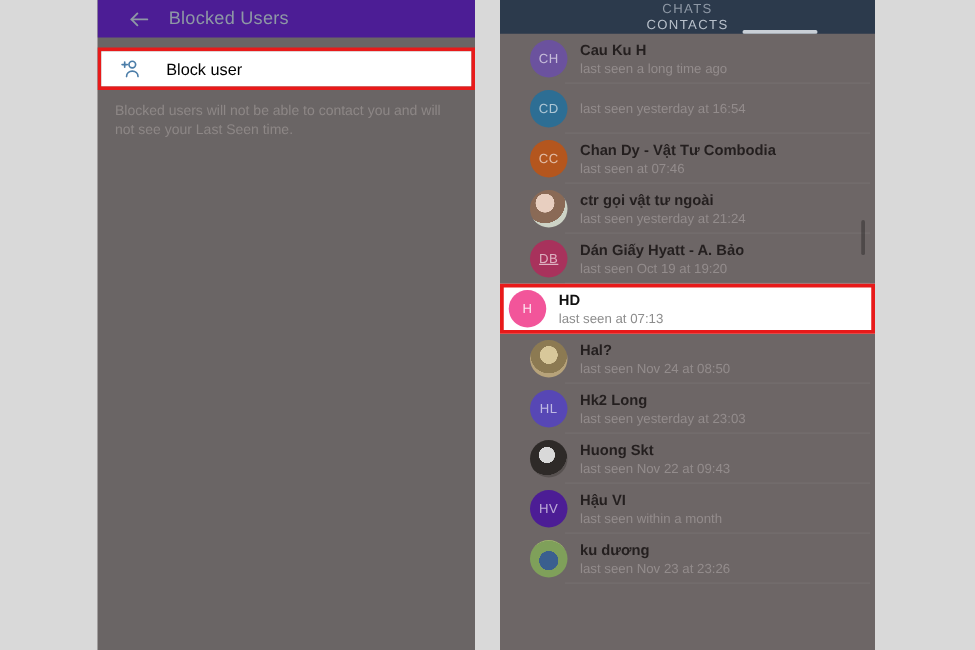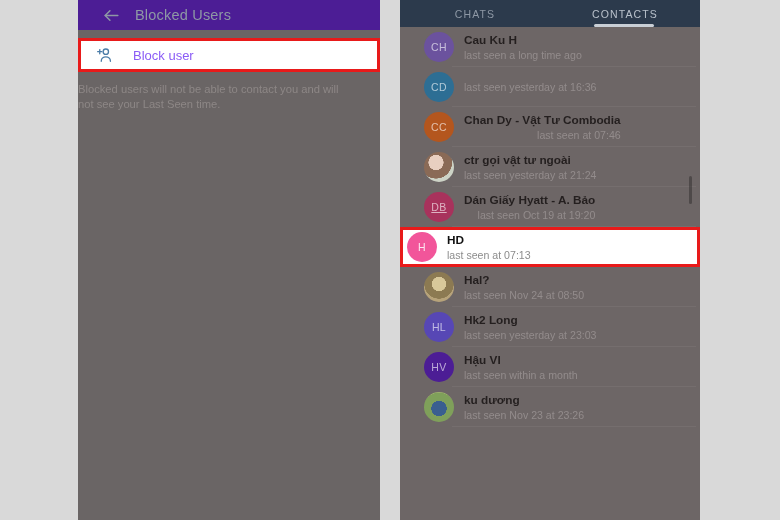--- a/index.html
+++ b/index.html
@@ -38,34 +38,34 @@
     position:absolute; left:0px; top:38px; width:302px; height:34px;
     border:3px solid #e81a1a; background:#ffffff;
   }
   #block-user-row {
     width:100%; height:100%;
     display:flex; align-items:center; padding-left:14px; gap:18px;
     background:#ffffff;
   }
   #block-user-row .addicon { width:20px; height:20px; color:#4b7da8; flex:none; }
   #block-user-row .addicon svg { display:block; }
-  #block-user-label { color:#8b5cf6; font-size:13px; }
+  #block-user-label { color:#000000; font-size:13px; }
 
   #blocked-desc {
-    position:absolute; left:0; top:82px; width:272px;
+    position:absolute; left:14px; top:82px; width:272px;
     color:#8d8786; font-size:11.2px; line-height:15px;
   }
 
   
   #right-panel {
     position:absolute; left:400px; top:0; width:300px; height:520px;
     background:#6d6666; overflow:hidden;
   }
   #tabbar {
-    height:27px; background:#2c3a4c; display:flex; position:relative;
+    height:27px; background:#2c3a4c; display:flex; position:relative;flex-direction:column;
   }
   .tab {
     flex:1; display:flex; align-items:center; justify-content:center;
     font-size:10.5px; letter-spacing:1.1px; color:#8e98a5;
   }
   .tab.active { color:#b9c1cb; }
   #tab-indicator {
     position:absolute; bottom:0px; left:194px; width:60px; height:3px;
     background:#c9cfd6; border-radius:2px;
   }
@@ -86,21 +86,21 @@
     overflow:hidden; position:relative;
   }
   .avatar.photo { font-size:0; }
   .ctext { display:flex; flex-direction:column; gap:2px; min-width:0; }
   .cname {
     font-size:11.8px; color:#241f1f; font-weight:bold;
     white-space:nowrap; overflow:hidden; text-overflow:ellipsis;
   }
   .cstatus {
     font-size:10.6px; color:#938c8c; white-space:nowrap;
-    overflow:hidden; text-overflow:ellipsis;text-align:right;
+    overflow:hidden; text-overflow:ellipsis;
   }
 
   
   .contact-row.highlight {
     background:#ffffff; border:3px solid #e81a1a;
     padding-left:4px; height:40px;
   }
   .contact-row.highlight::after { display:none; }
   .contact-row.highlight .cname { color:#111; }
   .contact-row.highlight .cstatus { color:#8c8c8c; }
@@ -161,21 +161,21 @@
         <div class="contact-row">
           <div class="avatar" style="background: rgb(107, 82, 158);">CH</div>
           <div class="ctext">
             <div class="cname">Cau Ku H</div>
             <div class="cstatus">last seen a long time ago</div>
           </div>
         </div>
         <div class="contact-row">
           <div class="avatar" style="background: rgb(45, 110, 148);">CD</div>
           <div class="ctext">
-            <div class="cstatus">last seen yesterday at 16:36</div>
+            <div class="cstatus">last seen yesterday at 16:54</div>
           </div>
         </div>
         <div class="contact-row">
           <div class="avatar" style="background: rgb(180, 86, 30);">CC</div>
           <div class="ctext">
             <div class="cname">Chan Dy - Vật Tư Combodia</div>
             <div class="cstatus">last seen at 07:46</div>
           </div>
         </div>
         <div class="contact-row">
@@ -207,20 +207,27 @@
           </div>
         </div>
         <div class="contact-row">
           <div class="avatar" style="background: rgb(87, 71, 181);">HL</div>
           <div class="ctext">
             <div class="cname">Hk2 Long</div>
             <div class="cstatus">last seen yesterday at 23:03</div>
           </div>
         </div>
         <div class="contact-row">
+          <div class="avatar photo" style="background: radial-gradient(circle at 45% 40%, rgb(217, 217, 217) 0px, rgb(217, 217, 217) 26%, rgb(46, 42, 40) 27%, rgb(46, 42, 40) 65%, rgb(87, 81, 80) 66%, rgb(87, 81, 80) 100%);"></div>
+          <div class="ctext">
+            <div class="cname">Huong Skt</div>
+            <div class="cstatus">last seen Nov 22 at 09:43</div>
+          </div>
+        </div>
+        <div class="contact-row">
           <div class="avatar" style="background: #4c1d95;">HV</div>
           <div class="ctext">
             <div class="cname">Hậu VI</div>
             <div class="cstatus">last seen within a month</div>
           </div>
         </div>
         <div class="contact-row">
           <div class="avatar photo" style="background: radial-gradient(circle at 50% 55%, rgb(58, 95, 143) 0px, rgb(58, 95, 143) 34%, rgb(127, 160, 90) 35%, rgb(127, 160, 90) 70%, rgb(155, 176, 106) 71%, rgb(155, 176, 106) 100%);"></div>
           <div class="ctext">
             <div class="cname">ku dương</div>

